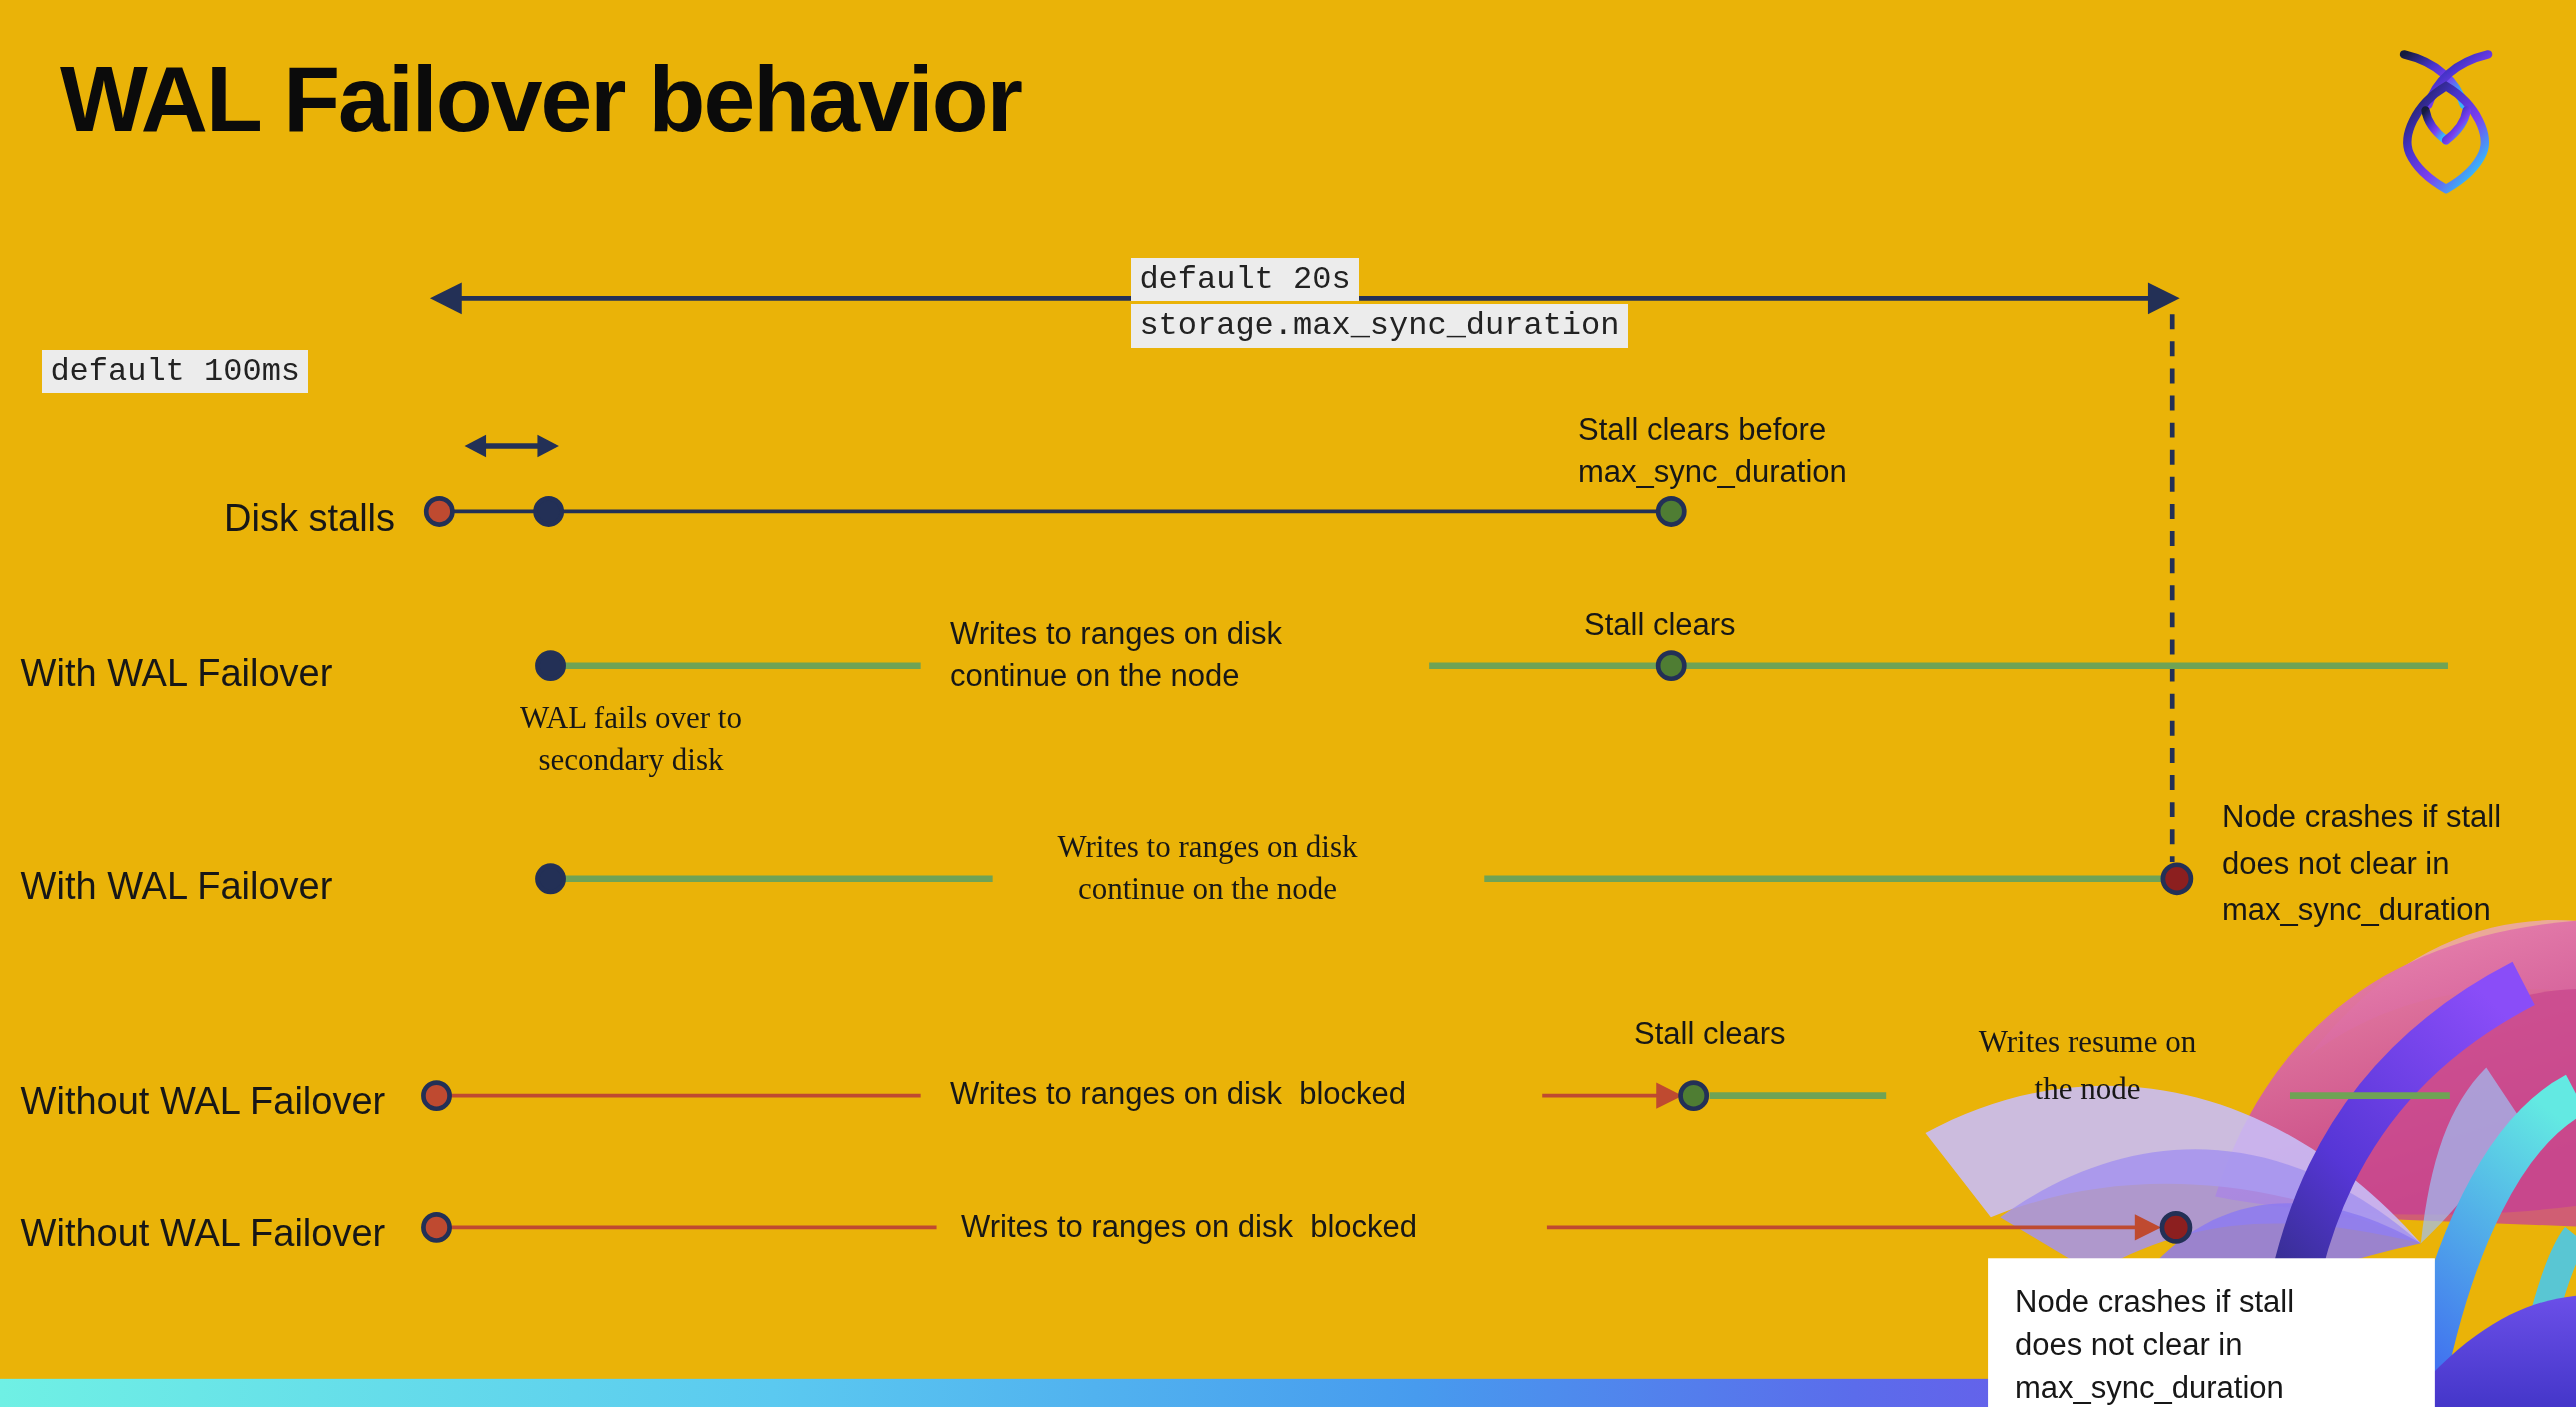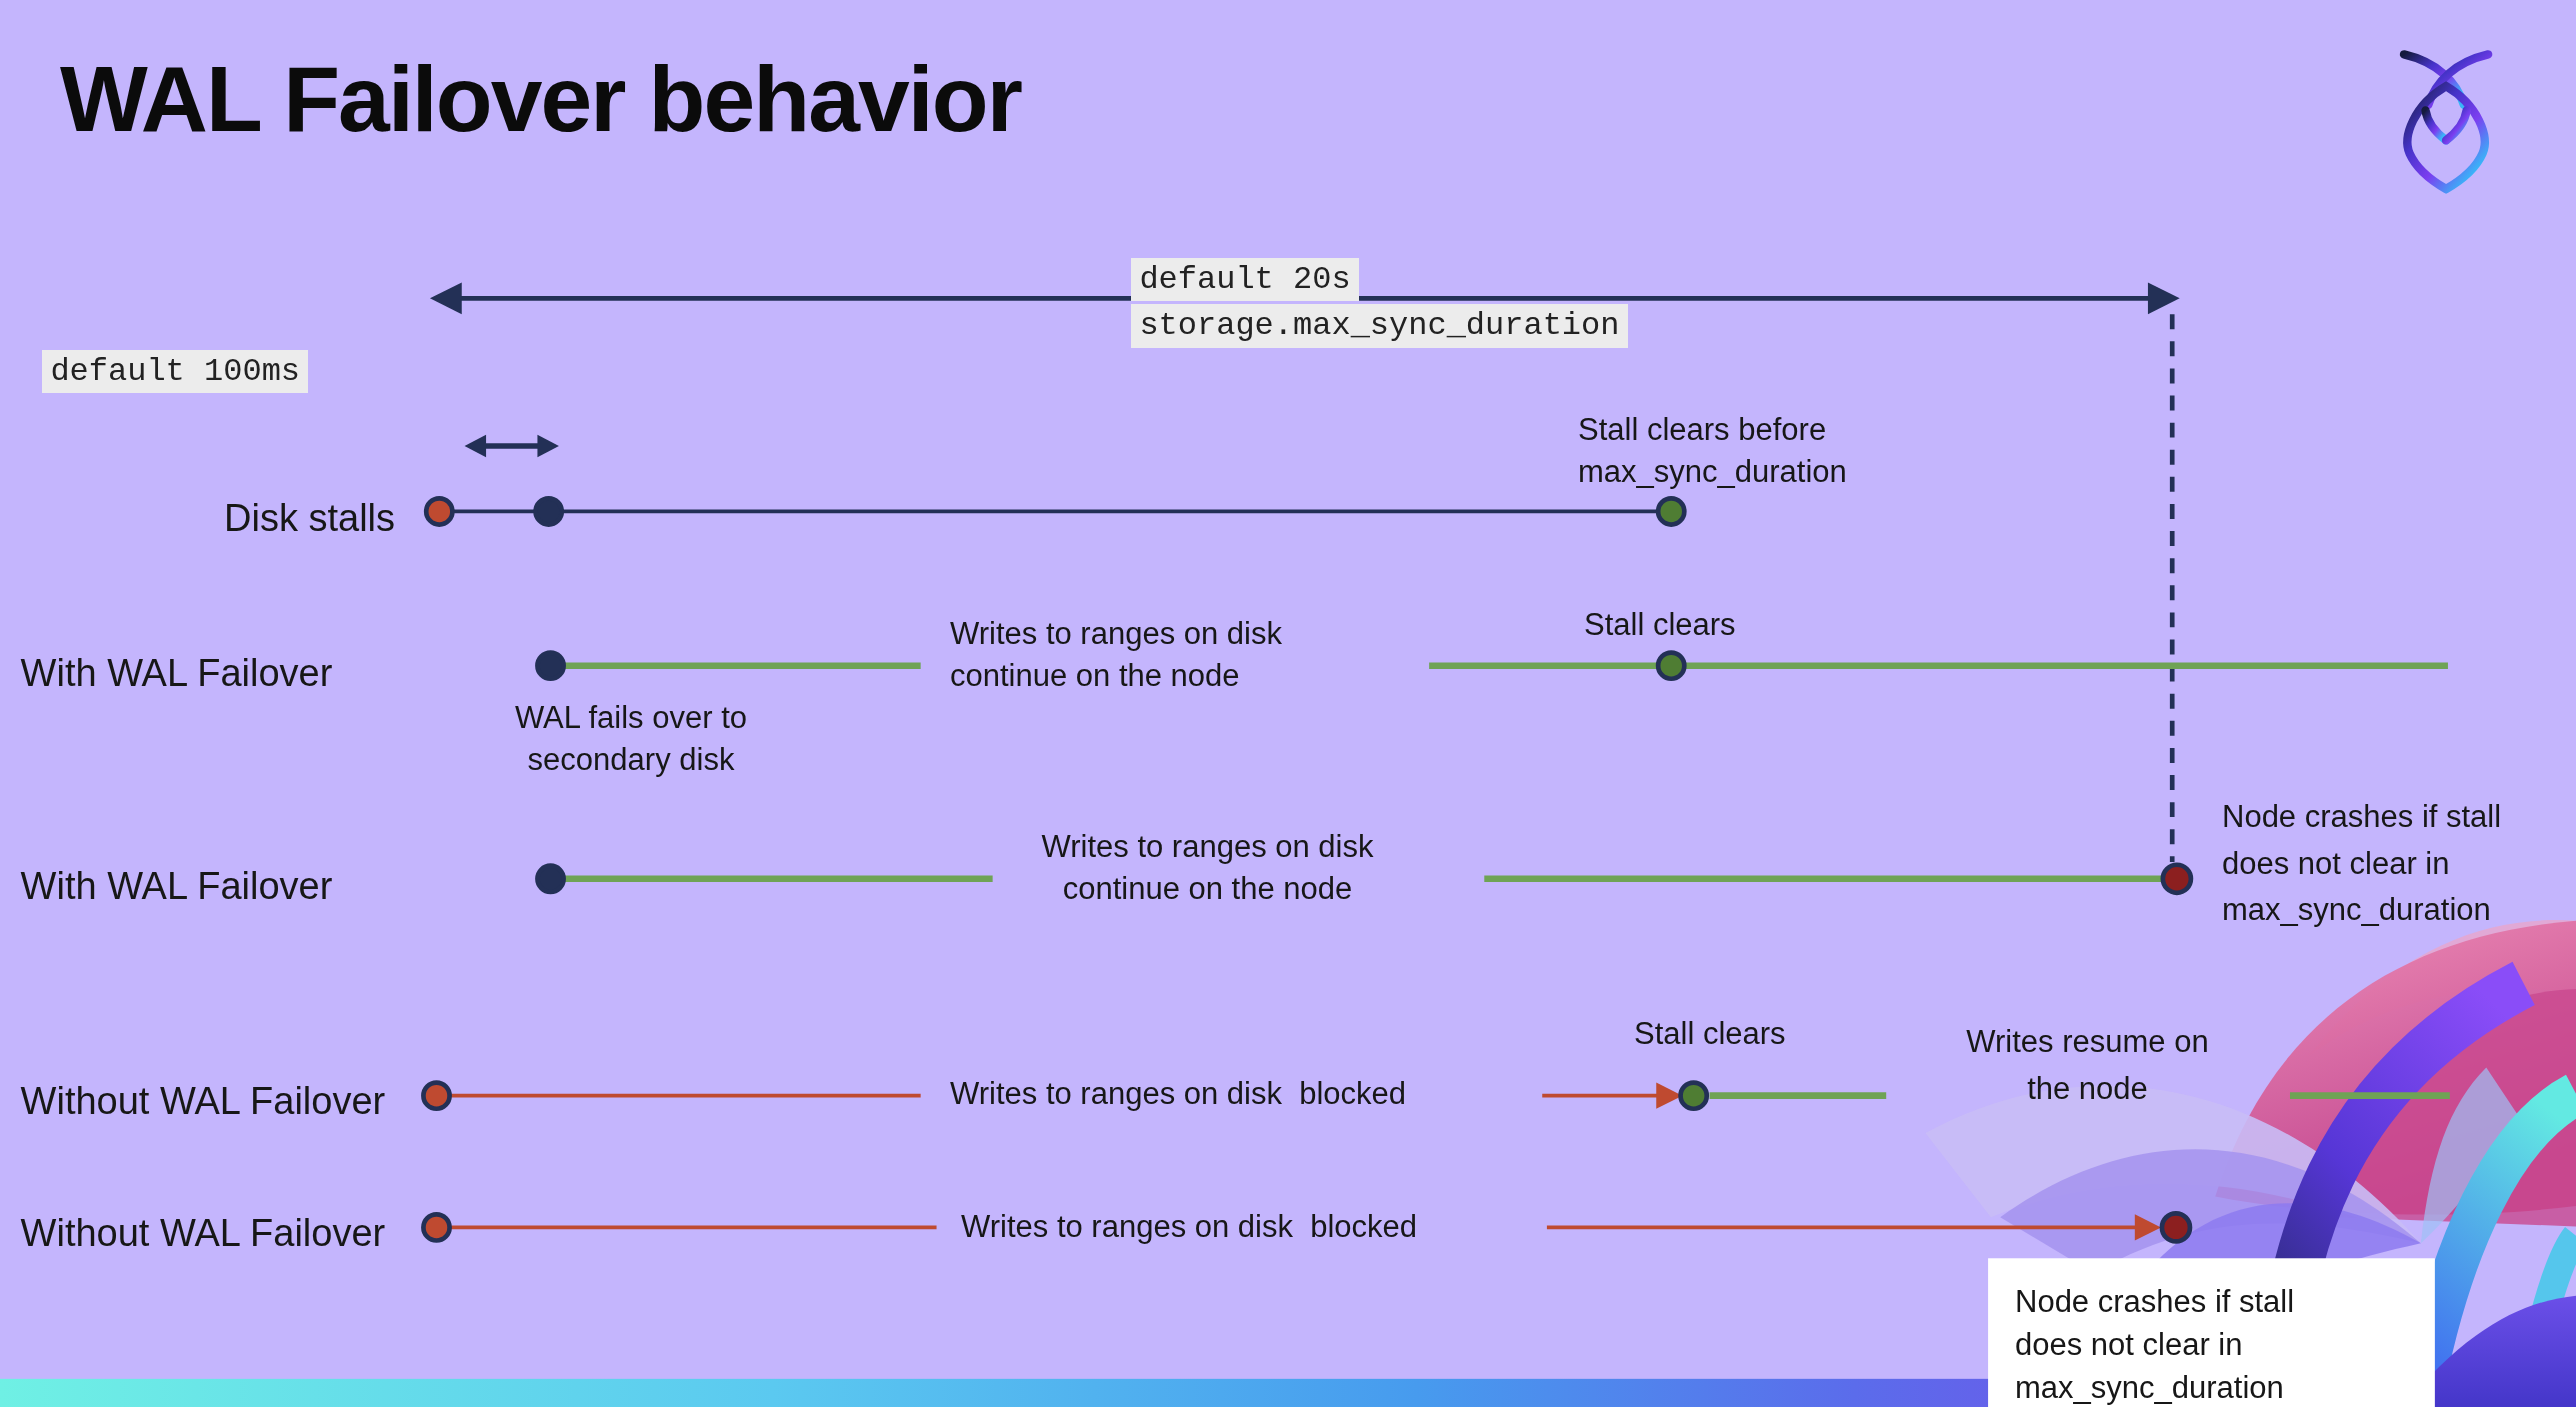--- a/index.html
+++ b/index.html
@@ -1,26 +1,26 @@
 <!DOCTYPE html>
 <html style="font-size:15px"><head>
 <meta charset="utf-8">
 <style>
   html,body{margin:0;padding:0;background:#ffffff;}
-  #canvas{position:relative;width:2576px;height:1408px;overflow:hidden;background:#c4b5fd;
+  #canvas{position:relative;width:2576px;height:1408px;overflow:hidden;background:#eab308;
           font-family:"Liberation Sans",sans-serif;color:#111;}
   svg{position:absolute;left:0;top:0;}
   .txt{position:absolute;white-space:pre-wrap;line-height:1.36;}
   .page-title{left:60px;top:36px;font-size:93px;font-weight:700;letter-spacing:-1.9px;color:#0b0b0b;}
   .rowlabel{font-size:38px;color:#171717;}
   .caption{font-size:31px;color:#171717;}
   .mono{position:absolute;font-family:"Liberation Mono","DejaVu Sans Mono",monospace;
         font-size:32px;color:#222;}
   .mono span{display:inline-block;background:#ececec;padding:2.8px 8.4px 3.7px 8.4px;margin-bottom:2.8px;}
-  .center{text-align:center;}
+  .center{text-align:center;font-family:Liberation Serif, serif;}
 </style>
 </head>
 <body>
 
 <div id="canvas">
 
   <svg width="2576" height="1408" viewBox="0 0 2756 1506">
     <defs>
       <linearGradient id="barGrad" x1="0" y1="0" x2="1" y2="0">
         <stop offset="0" stop-color="#6ff0e4"></stop>

